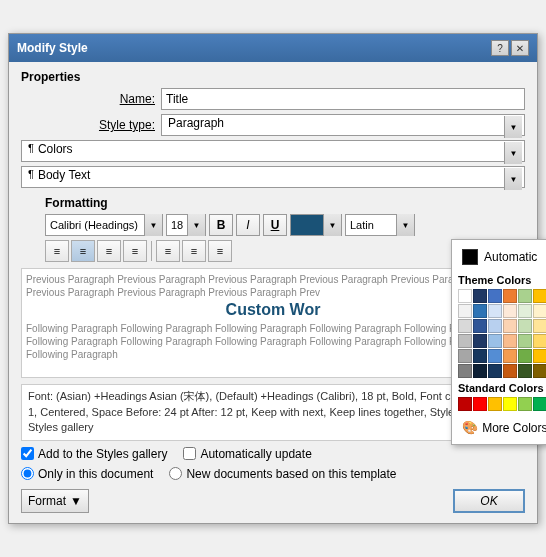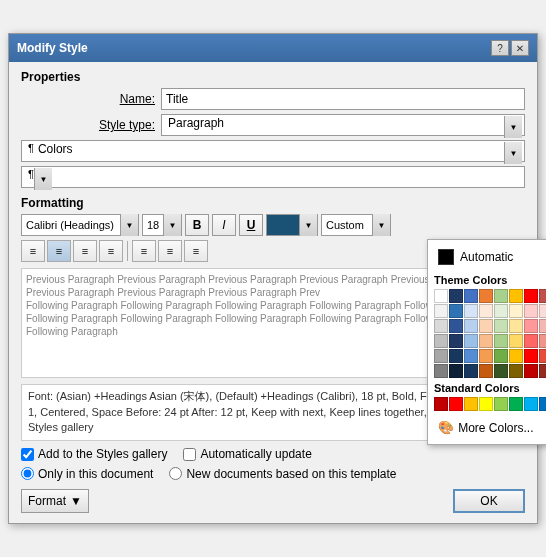--- a/index.html
+++ b/index.html
@@ -101,20 +101,21 @@
       background: linear-gradient(to bottom, #e8e8e8, #d0d0d0);
       border-left: 1px solid #999;
       display: flex;
       align-items: center;
       justify-content: center;
       font-size: 8px;
       cursor: pointer;
     }
     .formatting-section {
       margin-bottom: 6px;
+      margin-left: 24px;
     }
     .format-row1 {
       display: flex;
       align-items: center;
       gap: 3px;
       margin-bottom: 4px;
       position: relative;
     }
     .font-select {
       width: 118px;
@@ -303,21 +304,21 @@
       align-items: center;
     }
     .options-row {
       display: flex;
       align-items: center;
       gap: 16px;
       margin-bottom: 6px;
     }
     .checkbox-label {
       display: flex;
-      align-items: flex-end;
+      align-items: flex-start;
       gap: 4px;
       font-size: 12px;
     }
     .checkbox-input {
       width: 13px;
       height: 13px;
       cursor: pointer;
     }
     .radio-row {
       display: flex;
@@ -357,20 +358,21 @@
       border: 1px solid #999;
       background: linear-gradient(to bottom, #fafafa, #e0e0e0);
       cursor: pointer;
       font-size: 12px;
       display: flex;
       align-items: center;
       justify-content: center;
     }
     .ok-btn {
       border: 2px solid #5a8fc0;
+      font-style: italic;
     }
 
     
     .color-picker-dropdown {
       position: absolute;
       top: 24px;
       left: 160px;
       z-index: 100;
       background: white;
       border: 1px solid #aaa;
@@ -468,20 +470,21 @@
         <div class="prop-select" style="display:flex;background:white;border:1px solid #999;height:22px;flex:1;">
           <span style="padding-left:4px;font-size:11px;">¶</span>
           <span class="prop-select-text">Colors</span>
           <div class="dropdown-arrow">▼</div>
         </div>
       </div>
 
       <div class="prop-row">
         <div class="prop-select" style="display:flex;background:white;border:1px solid #999;height:22px;flex:1;">
           <span style="padding-left:4px;font-size:11px;">¶</span>
+          <span class="prop-select-text">Body Text</span>
           <div class="dropdown-arrow">▼</div>
         </div>
       </div>
     </div>
 
     <div class="formatting-section">
       <div class="section-label">Formatting</div>
 
       <div class="format-row1">
 
@@ -593,39 +596,40 @@
               </div>
 
             <div class="more-colors-row">
               <span class="palette-icon">🎨</span>
               <span>More Colors...</span>
             </div>
           </div>
         </div>
 
         <div class="lang-select">
-          <span class="lang-select-text">Custom</span>
+          <span class="lang-select-text">Latin</span>
           <div class="dropdown-arrow">▼</div>
         </div>
       </div>
 
       <div class="format-row2">
         <button class="align-btn">≡</button>
         <button class="align-btn" style="background:linear-gradient(to bottom,#cde,#b0c8e0);">≡</button>
         <button class="align-btn">≡</button>
         <button class="align-btn">≡</button>
         <div class="separator"></div>
         <button class="align-btn">≡</button>
         <button class="align-btn">≡</button>
         <button class="align-btn">≡</button>
       </div>
     </div>
 
     <div class="preview-box">
       <div class="preview-prev">Previous Paragraph Previous Paragraph Previous Paragraph Previous Paragraph Previous Paragraph Previous Paragraph Previous Paragraph Previous Paragraph Prev</div>
+      <div class="preview-current">Custom Wor</div>
       <div class="preview-next">Following Paragraph Following Paragraph Following Paragraph Following Paragraph Following Paragraph Following Paragraph Following Paragraph Following Paragraph Following Paragraph Following Paragraph Following Paragraph</div>
       <div class="preview-scrollbar">
         <div class="scroll-arrow">▲</div>
         <div class="scroll-track"></div>
         <div class="scroll-arrow">▼</div>
       </div>
     </div>
 
     <div class="description-box">
       <span>Font: (Asian) +Headings Asian (宋体), (Default) +Headings (Calibri), 18 pt, Bold, Font color: Accent 1, Centered, Space

